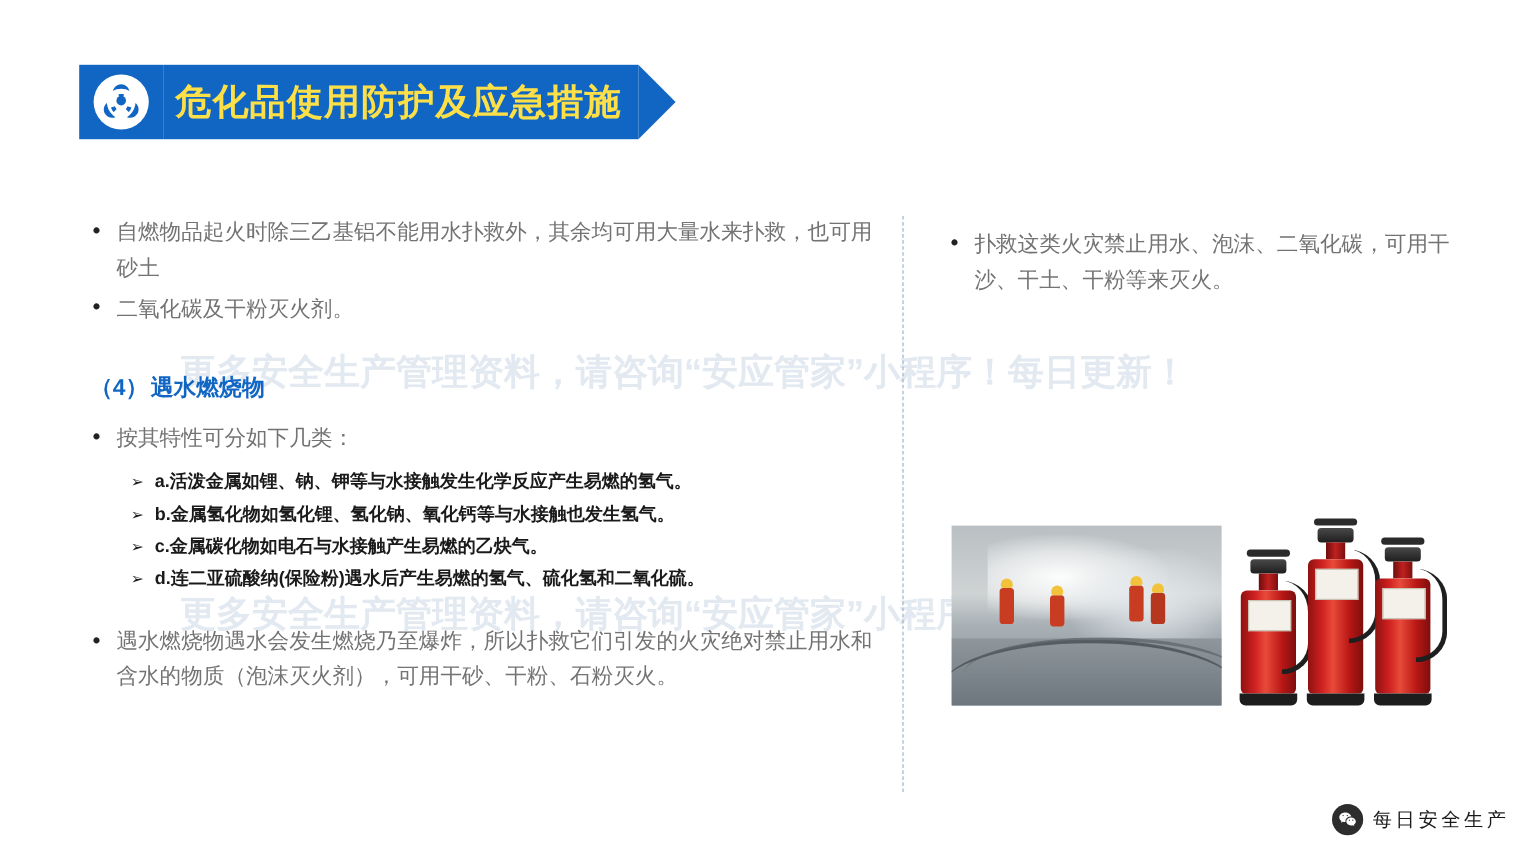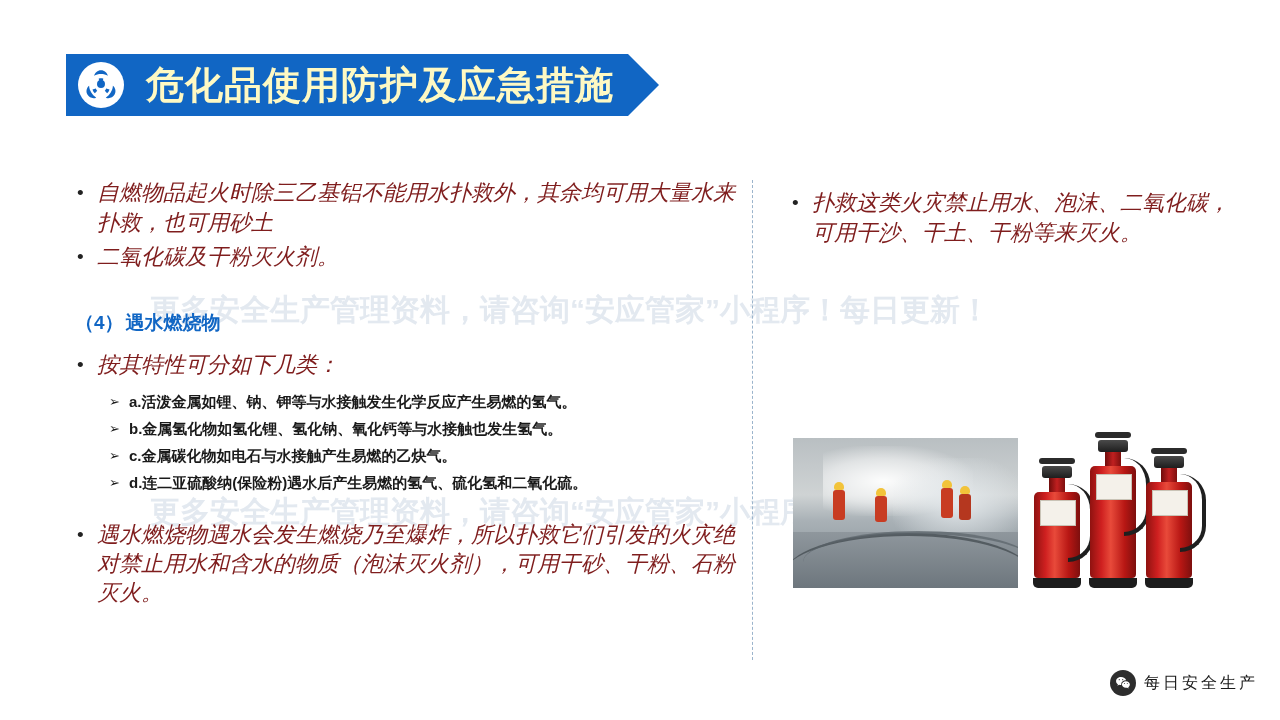--- a/index.html
+++ b/index.html
@@ -46,22 +46,22 @@
     justify-content: center;
   }
   .badge-circle svg { display: block; }
   .header-bar {
     background: #1166c4;
     display: flex;
     align-items: center;
     padding: 0 14px 0 10px;
   }
   .header-title {
-    color: #fef9c3;
-    font-size: 38px;
+    color: #fde047;
+    font-size: 30px;
     font-weight: bold;
     letter-spacing: 1px;
     white-space: nowrap;
   }
   .header-arrow {
     width: 0;
     height: 0;
     border-top: 31px solid transparent;
     border-bottom: 31px solid transparent;
     border-left: 31px solid #1166c4;
@@ -123,24 +123,23 @@
   .bullet-dot {
     width: 20px;
     flex: 0 0 20px;
     color: #222;
     font-size: 19px;
     line-height: 30px;
     text-align: left;
     padding-left: 2px;
   }
   .bullet-text {
-    font-size: 22px;
+    font-size: 18px;
     line-height: 30px;
-    color: #7f1d1d;
-    font-style: italic;
+    color: #737373;
   }
   .bullet-text.tight { line-height: 29px; }
 
   .sub-list {
     margin: 10px 0 0 34px;
   }
   .sub-row {
     display: flex;
     align-items: flex-start;
     margin-bottom: 3px;

